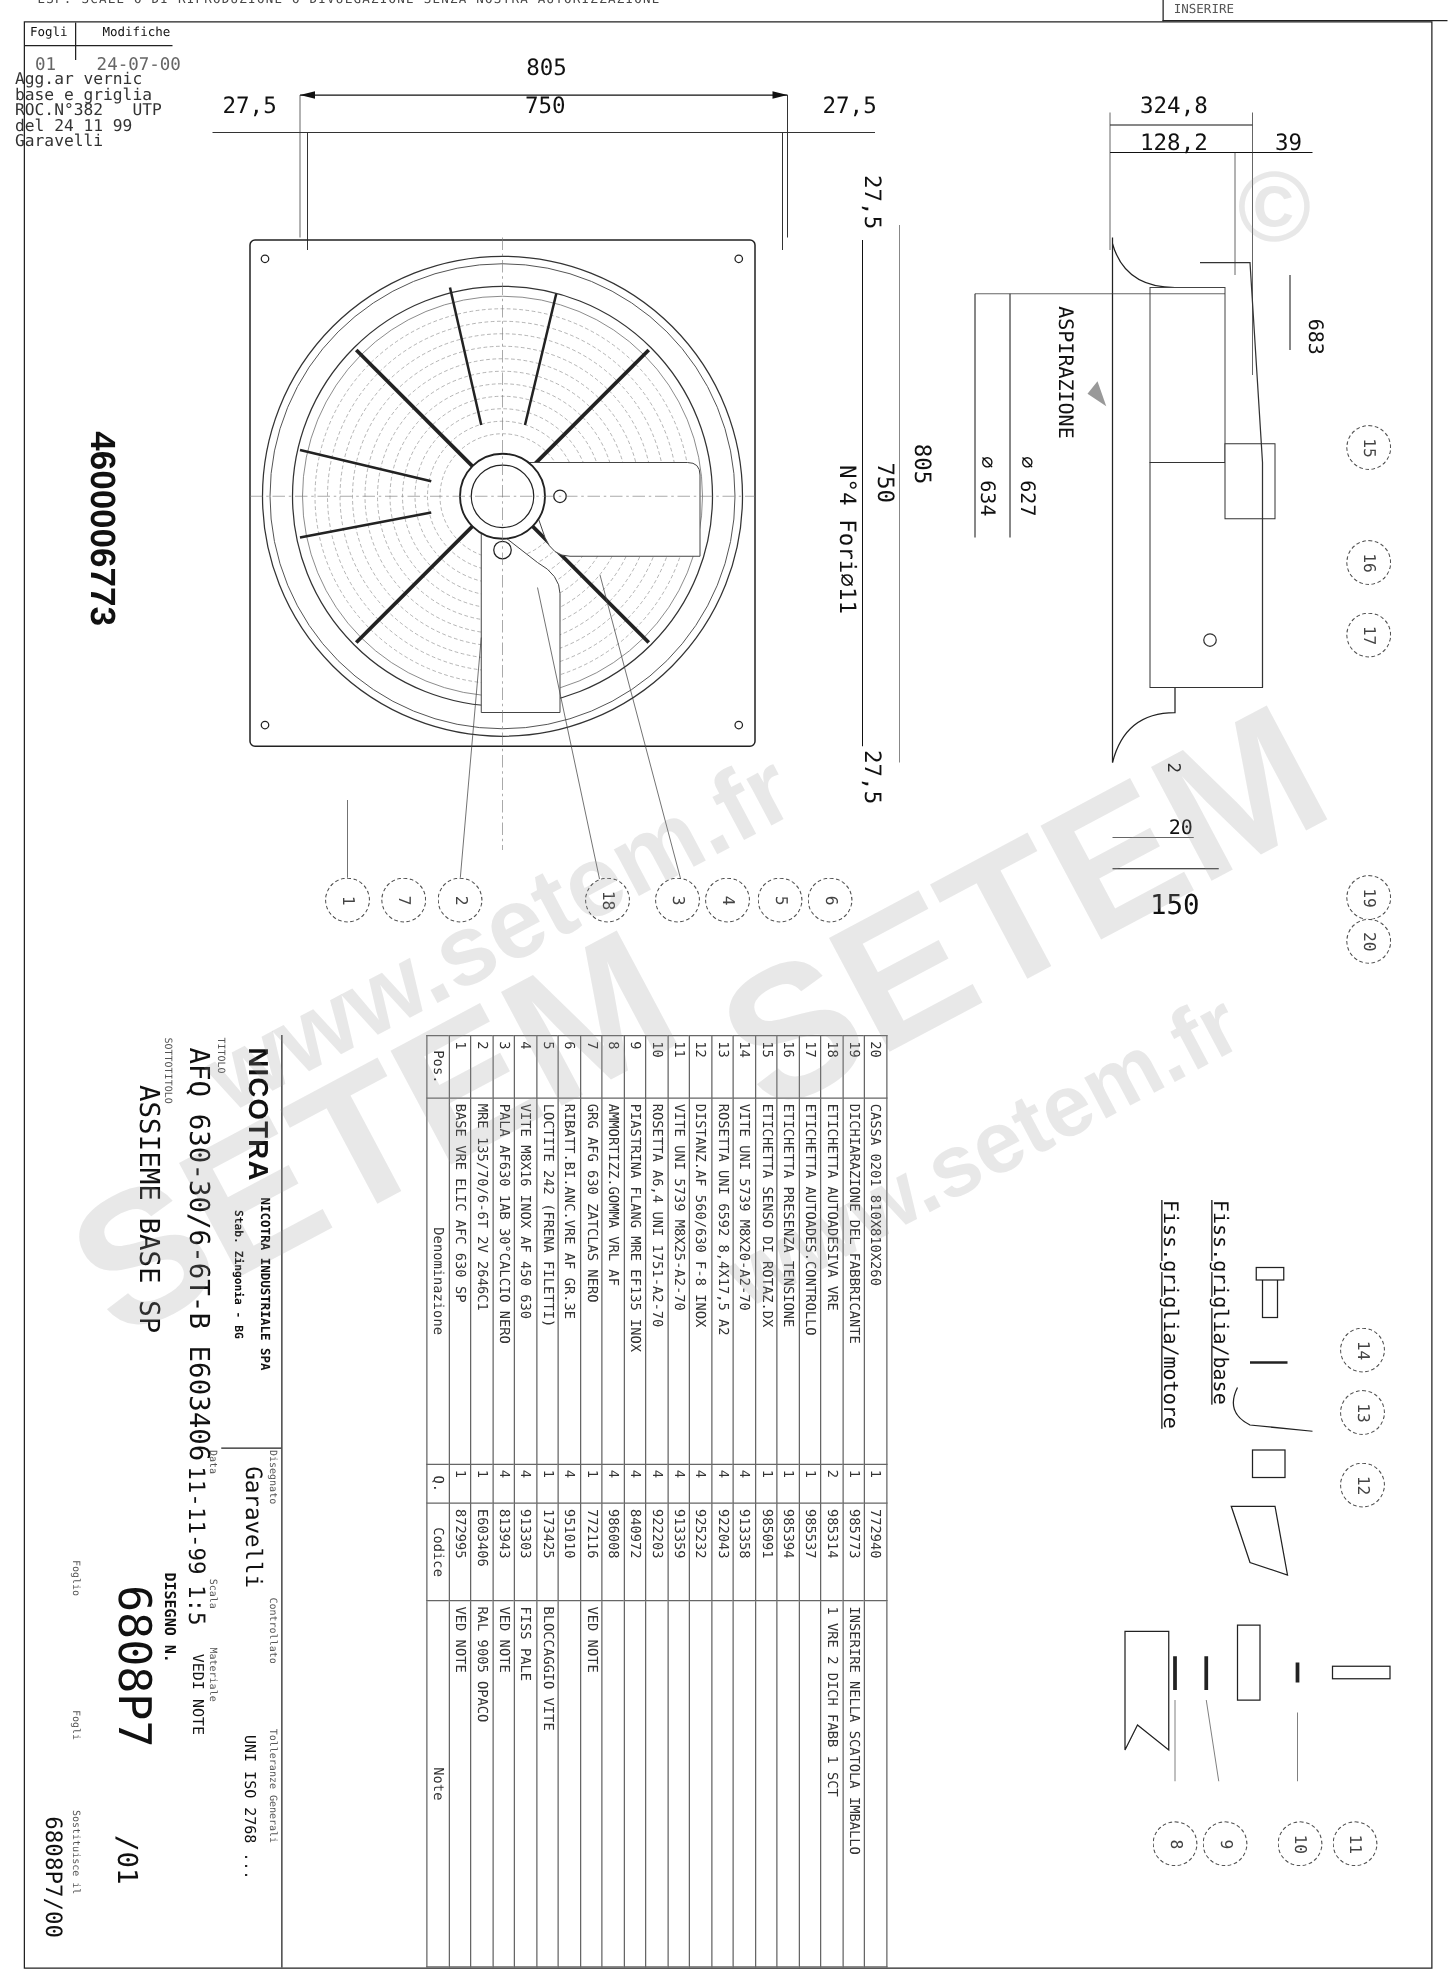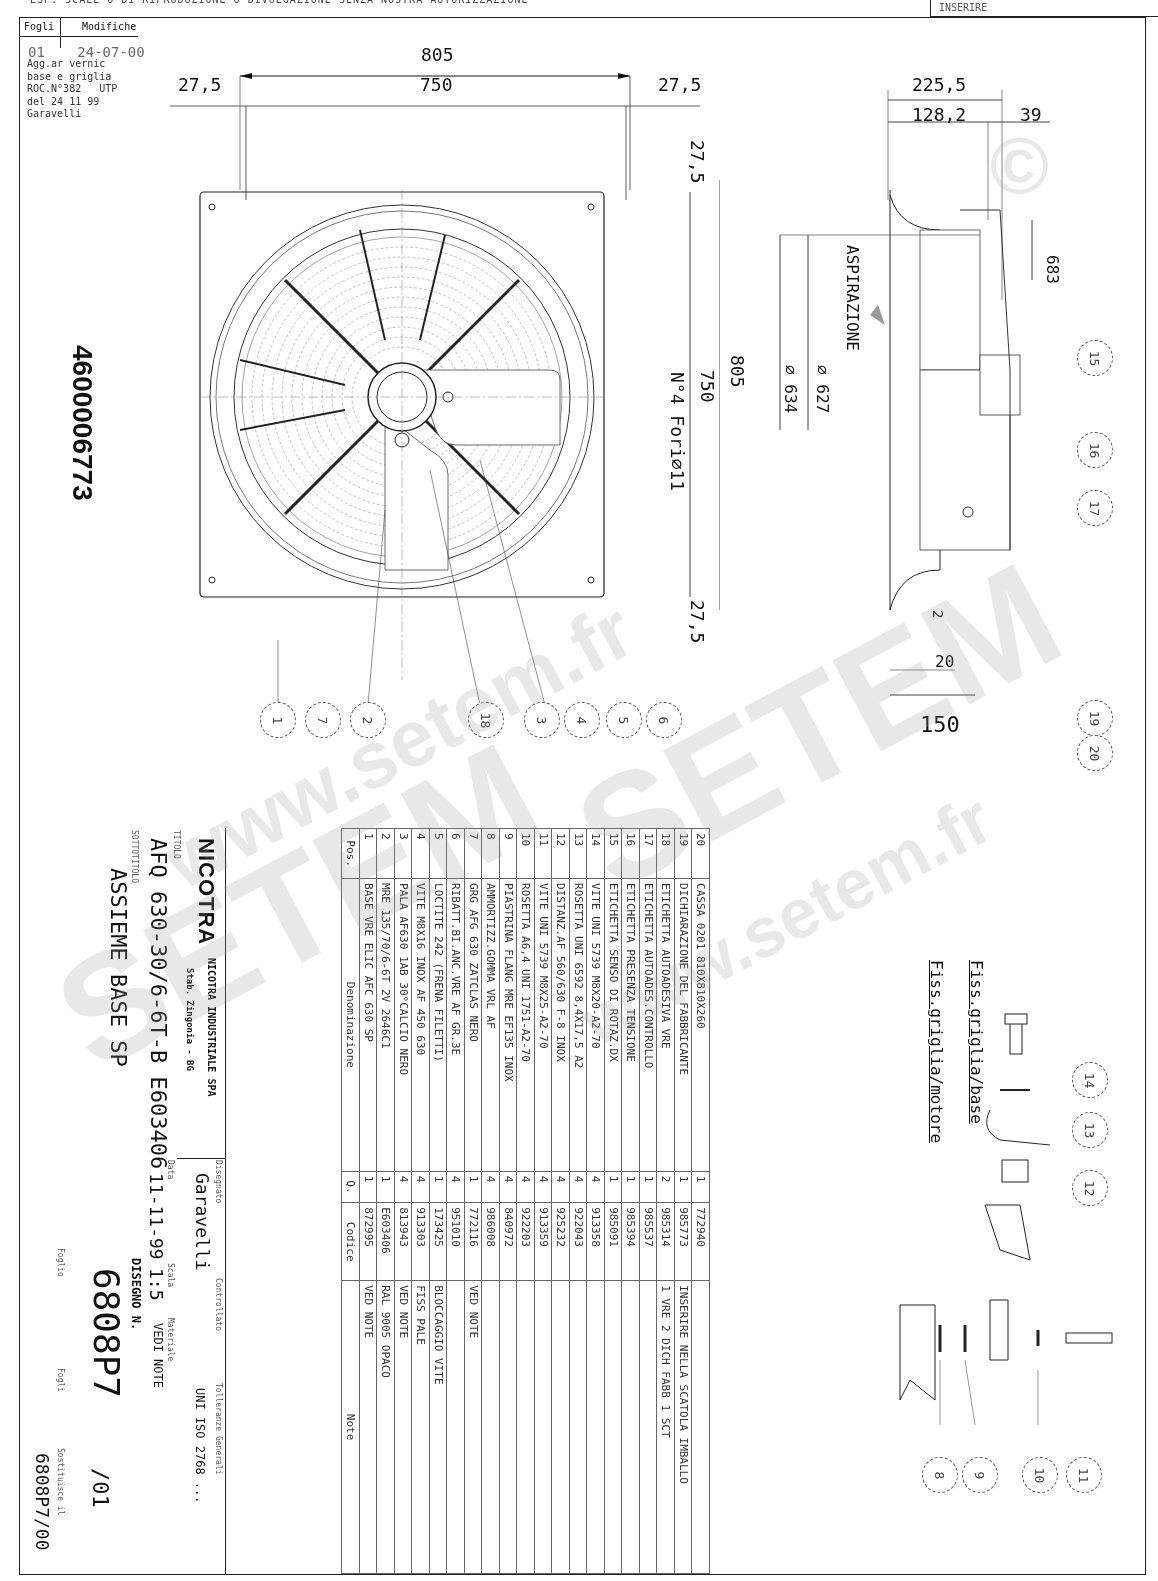--- a/index.html
+++ b/index.html
@@ -6,21 +6,21 @@
   body{width:1158px;height:1581px;position:relative;overflow:hidden;font-family:"DejaVu Sans Mono","Liberation Mono",monospace;color:#111;}
   .abs{position:absolute;}
   .topnote{left:30px;top:-6px;font-size:10px;color:#444;letter-spacing:1px;}
   .topright{left:930px;top:0;width:250px;height:16px;border-left:1px solid #222;border-bottom:1px solid #222;}
   .topright span{position:absolute;left:8px;top:2px;font-size:10px;color:#555;}
   .frame{left:19px;top:17px;width:1125px;height:1556px;border:1.5px solid #222;}
   .revhdr{left:20px;top:18px;width:118px;height:18px;border-bottom:1px solid #222;font-size:10px;}
   .revhdr .c1{position:absolute;left:4px;top:3px;}
   .revhdr .div{position:absolute;left:40px;top:0;width:1px;height:30px;background:#222;}
   .revhdr .c2{position:absolute;left:62px;top:3px;}
-  .revtext{left:27px;top:58px;font-size:10px;line-height:12.5px;color:#333;white-space:pre;}
+  .revtext{left:12px;top:58px;font-size:13px;line-height:12.5px;color:#333;white-space:pre;}
   .dim{font-family:"DejaVu Sans Mono",monospace;font-size:18px;color:#111;}
   .vert{transform-origin:left top;}
   .rot90{transform:rotate(90deg);}
   .partno{left:66px;top:345px;font-family:"Liberation Sans",sans-serif;font-weight:bold;font-size:28px;transform:rotate(90deg);transform-origin:left top;}
   .balloon{width:34px;height:34px;border:1px dashed #555;border-radius:50%;display:flex;align-items:center;justify-content:center;font-size:13px;color:#444;background:#fff;}
   .balloon span{transform:rotate(90deg);display:inline-block;}
   table.bomt{border-collapse:collapse;}
   .rotwrap{position:absolute;transform:rotate(90deg);transform-origin:left top;}
   .bomt td,.bomt th{border:1px solid #666;font-size:11px;padding:0 4px;height:16.5px;white-space:nowrap;font-weight:normal;color:#333;}
   .tblock{left:20px;top:828px;width:205px;height:746px;border-right:1px solid #222;}
@@ -150,21 +150,21 @@
 
   <line x1="10" y1="165" x2="10" y2="360" stroke="#111" stroke-width="0.8"></line>
   <line x1="38" y1="165" x2="38" y2="360" stroke="#111" stroke-width="0.8"></line>
   <line x1="10" y1="165" x2="210" y2="165" stroke="#333" stroke-width="0.6"></line>
   <line x1="262" y1="150" x2="262" y2="210" stroke="#111" stroke-width="0.8"></line>
   <line x1="120" y1="600" x2="185" y2="600" stroke="#333" stroke-width="0.6"></line>
   <line x1="120" y1="625" x2="205" y2="625" stroke="#111" stroke-width="0.8"></line>
   <polygon points="100,245 108,235 115,255" fill="#999"></polygon>
 </svg>
 
-<div class="abs dim" style="left:912px;top:74px">225,5</div>
+<div class="abs dim" style="left:912px;top:74px">324,8</div>
 <div class="abs dim" style="left:912px;top:104px">128,2</div>
 <div class="abs dim" style="left:1020px;top:104px">39</div>
 <div class="abs dim rot90 vert" style="left:1062px;top:255px;font-size:16px">683</div>
 <div class="abs dim rot90 vert" style="left:800px;top:365px;font-size:16px">∅ 634</div>
 <div class="abs dim rot90 vert" style="left:832px;top:365px;font-size:16px">∅ 627</div>
 <div class="abs dim rot90 vert" style="left:862px;top:245px;font-size:16px">ASPIRAZIONE</div>
 <div class="abs dim rot90 vert" style="left:946px;top:610px;font-size:14px">2</div>
 <div class="abs dim" style="left:935px;top:652px;font-size:16px">20</div>
 <div class="abs dim" style="left:920px;top:712px;font-size:22px">150</div>
 

